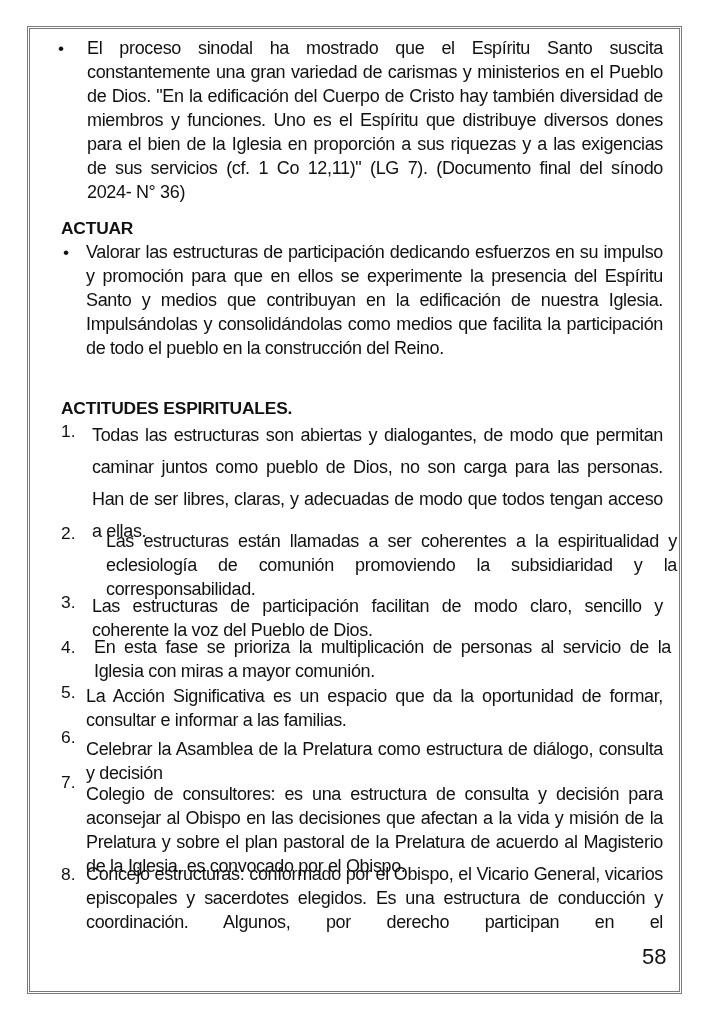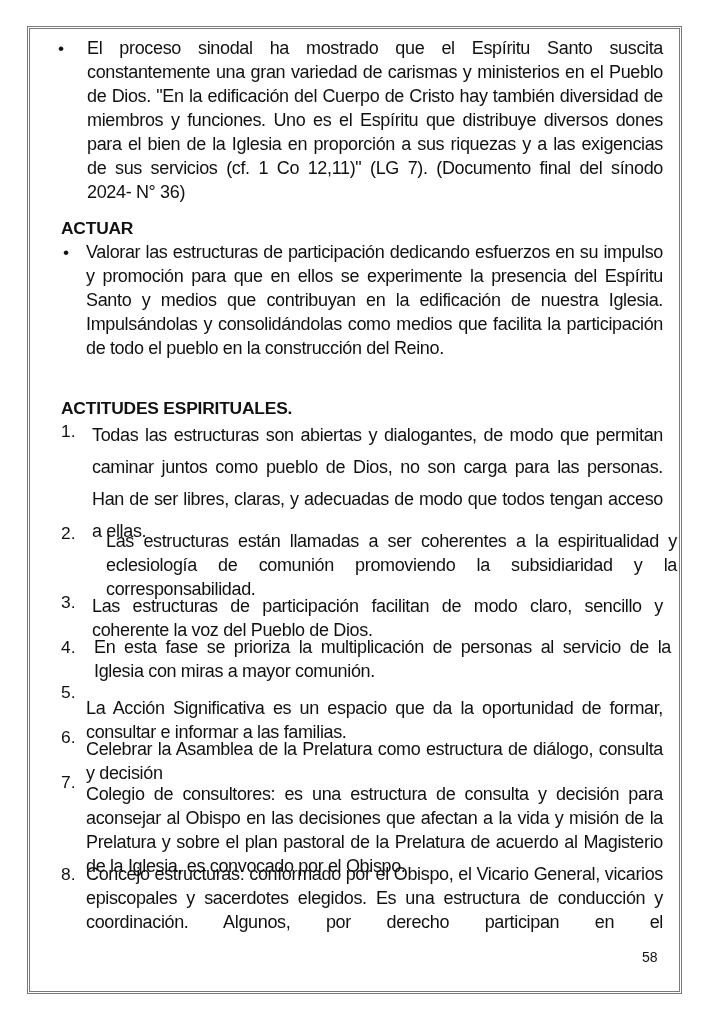--- a/index.html
+++ b/index.html
@@ -8,21 +8,21 @@
     position:absolute; left:27px; top:26px; width:655px; height:968px;
     border:3px double #7a7a7a; box-sizing:border-box; background:#fff;
   }
   .content { position:absolute; left:0; top:0; width:722px; }
   .txt { font-size:18px; line-height:24px; letter-spacing:-0.35px; transform-origin:left top; }
   .justify { text-align:justify; text-align-last:left; }
   .item { position:absolute; }
   .marker { position:absolute; font-size:17.4px; line-height:24px; }
   .body { position:absolute; }
   .heading { position:absolute; font-weight:bold; font-size:17.4px; line-height:24px; letter-spacing:-0.2px;text-align:center; }
-  .pageno { position:absolute; font-size:14px; line-height:24px; }
+  .pageno { position:absolute; font-size:22px; line-height:24px; }
 </style>
 </head>
 <body>
 
 <div class="frame"></div>
 
 <div class="content">
 
   <div class="item" style="left:56px; top:36px; width:608px;">
     <span class="marker" style="left:2px; top:0;">•</span>
@@ -52,21 +52,21 @@
     <div class="body txt justify" style="left:31px; top:4px; width:571px;">Las estructuras de participación facilitan de modo claro, sencillo y coherente la voz del Pueblo de Dios.</div>
   </div>
 
   <div class="item" style="left:61px; top:635px; width:603px;">
     <span class="marker" style="left:0; top:0;">4.</span>
     <div class="body txt justify" style="left:33px; top:0; width:577px;">En esta fase se prioriza la multiplicación de personas al servicio de la Iglesia con miras a mayor comunión.</div>
   </div>
 
   <div class="item" style="left:61px; top:680px; width:603px;">
     <span class="marker" style="left:0; top:0;">5.</span>
-    <div class="body txt justify" style="left:25px; top:16px; width:577px;">La Acción Significativa es un espacio que da la oportunidad de formar, consultar e informar a las familias.</div>
+    <div class="body txt justify" style="left:25px; top:4px; width:577px;">La Acción Significativa es un espacio que da la oportunidad de formar, consultar e informar a las familias.</div>
   </div>
 
   <div class="item" style="left:61px; top:725px; width:603px;">
     <span class="marker" style="left:0; top:0;">6.</span>
     <div class="body txt justify" style="left:25px; top:12px; width:577px;">Celebrar la Asamblea de la Prelatura como estructura de diálogo, consulta y decisión</div>
   </div>
 
   <div class="item" style="left:61px; top:770px; width:603px;">
     <span class="marker" style="left:0; top:0;">7.</span>
     <div class="body txt justify" style="left:25px; top:0; width:577px;margin-top:12px;">Colegio de consultores: es una estructura de consulta y decisión para aconsejar al Obispo en las decisiones que afectan a la vida y misión de la Prelatura y sobre el plan pastoral de la Prelatura de acuerdo al Magisterio de la Iglesia, es convocado por el Obispo.</div>

